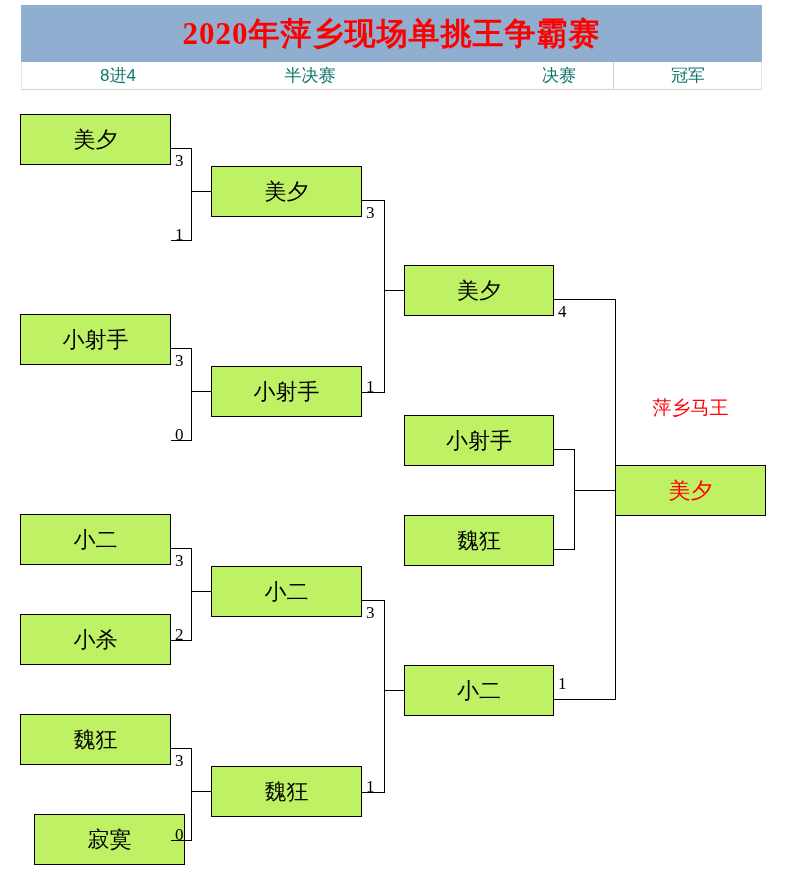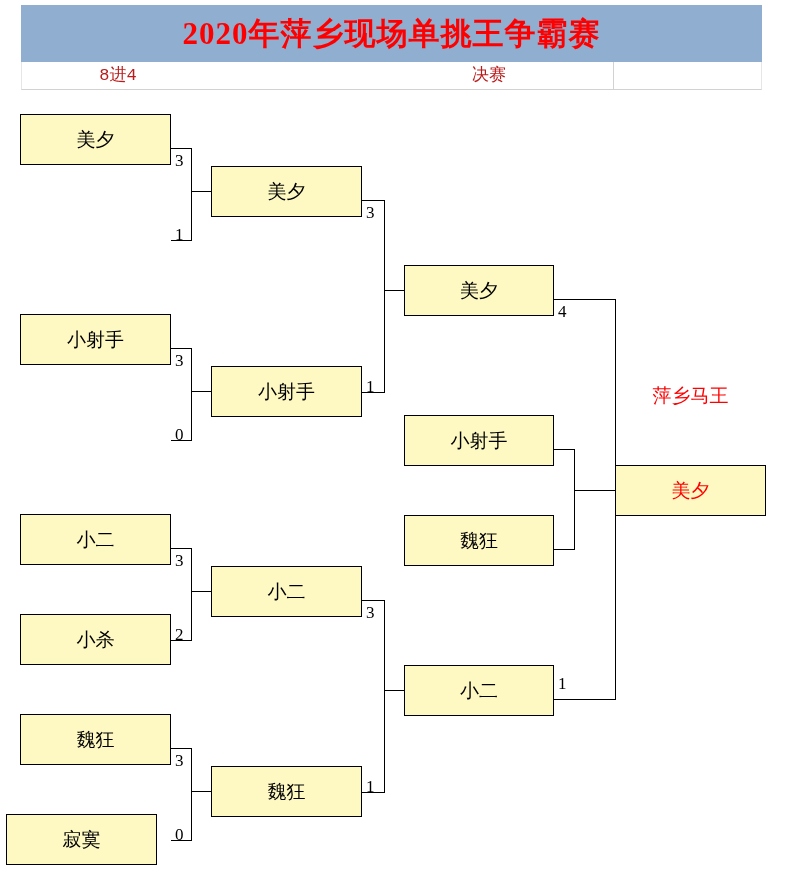--- a/index.html
+++ b/index.html
@@ -51,42 +51,42 @@
     border-right: 1px solid #E6E6E6;
     box-sizing: border-box;
   }
   .round-label {
     position: absolute;
     top: 0;
     height: 36px;
     line-height: 27px;
     text-align: center;
     font-size: 17px;
-    color: #b91c1c;
-    font-family: Liberation Mono, monospace;
+    color: #0f766e;
+    font-family: Liberation Sans, sans-serif;
     white-space: nowrap;
   }
   .round-divider {
     position: absolute;
     top: 0;
     width: 1px;
     height: 28px;
     background: #D2D2D2;
   }
 
   
   .bx {
     position: absolute;
     box-sizing: border-box;
     border: 1px solid #000000;
-    background: #fef9c3;
+    background: #bef264;
     display: flex;
     align-items: center;
     justify-content: center;
-    font-size: 19px;
+    font-size: 22px;
     color: #000000;
     font-family: "Liberation Serif", "DejaVu Serif", serif;
     white-space: nowrap;
   }
   .bx.champ {
     color: #FF0000;
   }
 
   
   .ln {
@@ -120,30 +120,32 @@
 <body>
 
 <div id="root">
 
   <div class="title-bar">
     <span class="title-text">2020年萍乡现场单挑王争霸赛</span>
   </div>
 
   <div class="round-bar">
     <div class="round-label" style="left:0px;width:192px;">8进4</div>
-    <div class="round-label" style="left:371px;width:192px;">决赛</div>
+    <div class="round-label" style="left:192px;width:192px;">半决赛</div>
+    <div class="round-label" style="left:362px;width:192px;text-align:right;">决赛</div>
     <div class="round-divider" style="left:591px;"></div>
+    <div class="round-label" style="left:592px;width:148px;">冠军</div>
   </div>
 
   <div class="bx" style="left:20px;top:114px;width:151px;height:51px;">美夕</div>
   <div class="bx" style="left:20px;top:314px;width:151px;height:51px;">小射手</div>
   <div class="bx" style="left:20px;top:514px;width:151px;height:51px;">小二</div>
   <div class="bx" style="left:20px;top:614px;width:151px;height:51px;text-align:center;">小杀</div>
   <div class="bx" style="left:20px;top:714px;width:151px;height:51px;">魏狂</div>
-  <div class="bx" style="left:6px;top:814px;width:151px;height:51px;">寂寞</div>
+  <div class="bx" style="left:34px;top:814px;width:151px;height:51px;">寂寞</div>
 
   <div class="sc" style="left:175px;top:152px;">3</div>
   <div class="sc" style="left:175px;top:226px;">1</div>
   <div class="sc" style="left:175px;top:352px;">3</div>
   <div class="sc" style="left:175px;top:426px;">0</div>
   <div class="sc" style="left:175px;top:552px;">3</div>
   <div class="sc" style="left:175px;top:626px;">2</div>
   <div class="sc" style="left:175px;top:752px;">3</div>
   <div class="sc" style="left:175px;top:826px;">0</div>
 
@@ -197,16 +199,16 @@
 
   <div class="ln lnh" style="left:554px;top:449px;width:20px;"></div>
   <div class="ln lnh" style="left:554px;top:549px;width:20px;"></div>
   <div class="ln lnv" style="left:574px;top:449px;height:101px;"></div>
   <div class="ln lnh" style="left:574px;top:490px;width:41px;"></div>
 
   <div class="ln lnh" style="left:554px;top:299px;width:61px;"></div>
   <div class="ln lnh" style="left:554px;top:699px;width:61px;"></div>
   <div class="ln lnv" style="left:615px;top:299px;height:401px;"></div>
 
-  <div class="champ-title" style="left:615px;top:383px;width:151px;">萍乡马王</div>
+  <div class="champ-title" style="left:615px;top:395px;width:151px;">萍乡马王</div>
   <div class="bx champ" style="left:615px;top:465px;width:151px;height:51px;">美夕</div>
 
 </div>
 
 </body></html>

